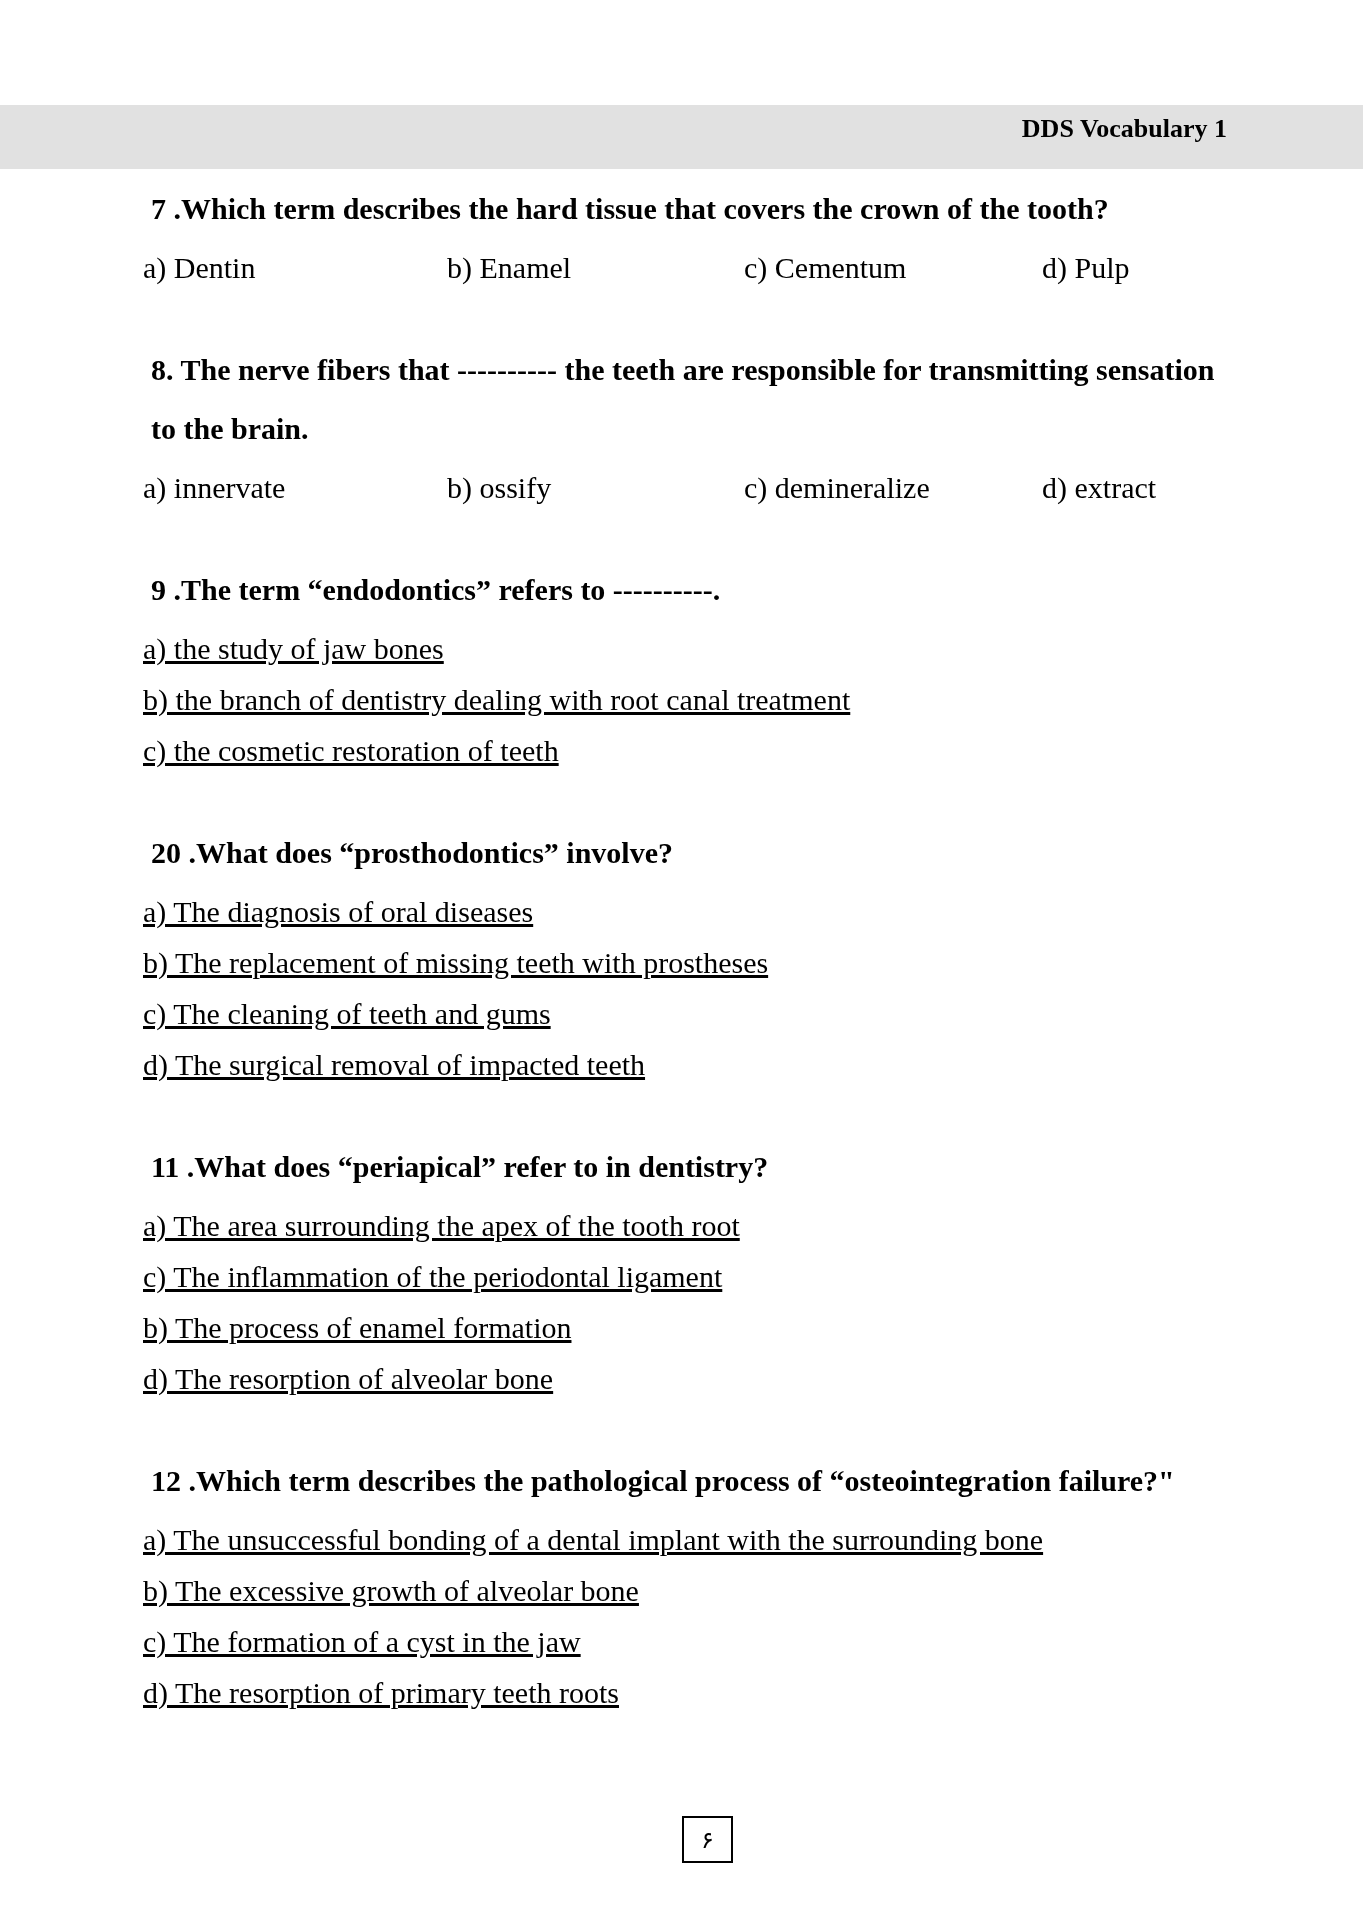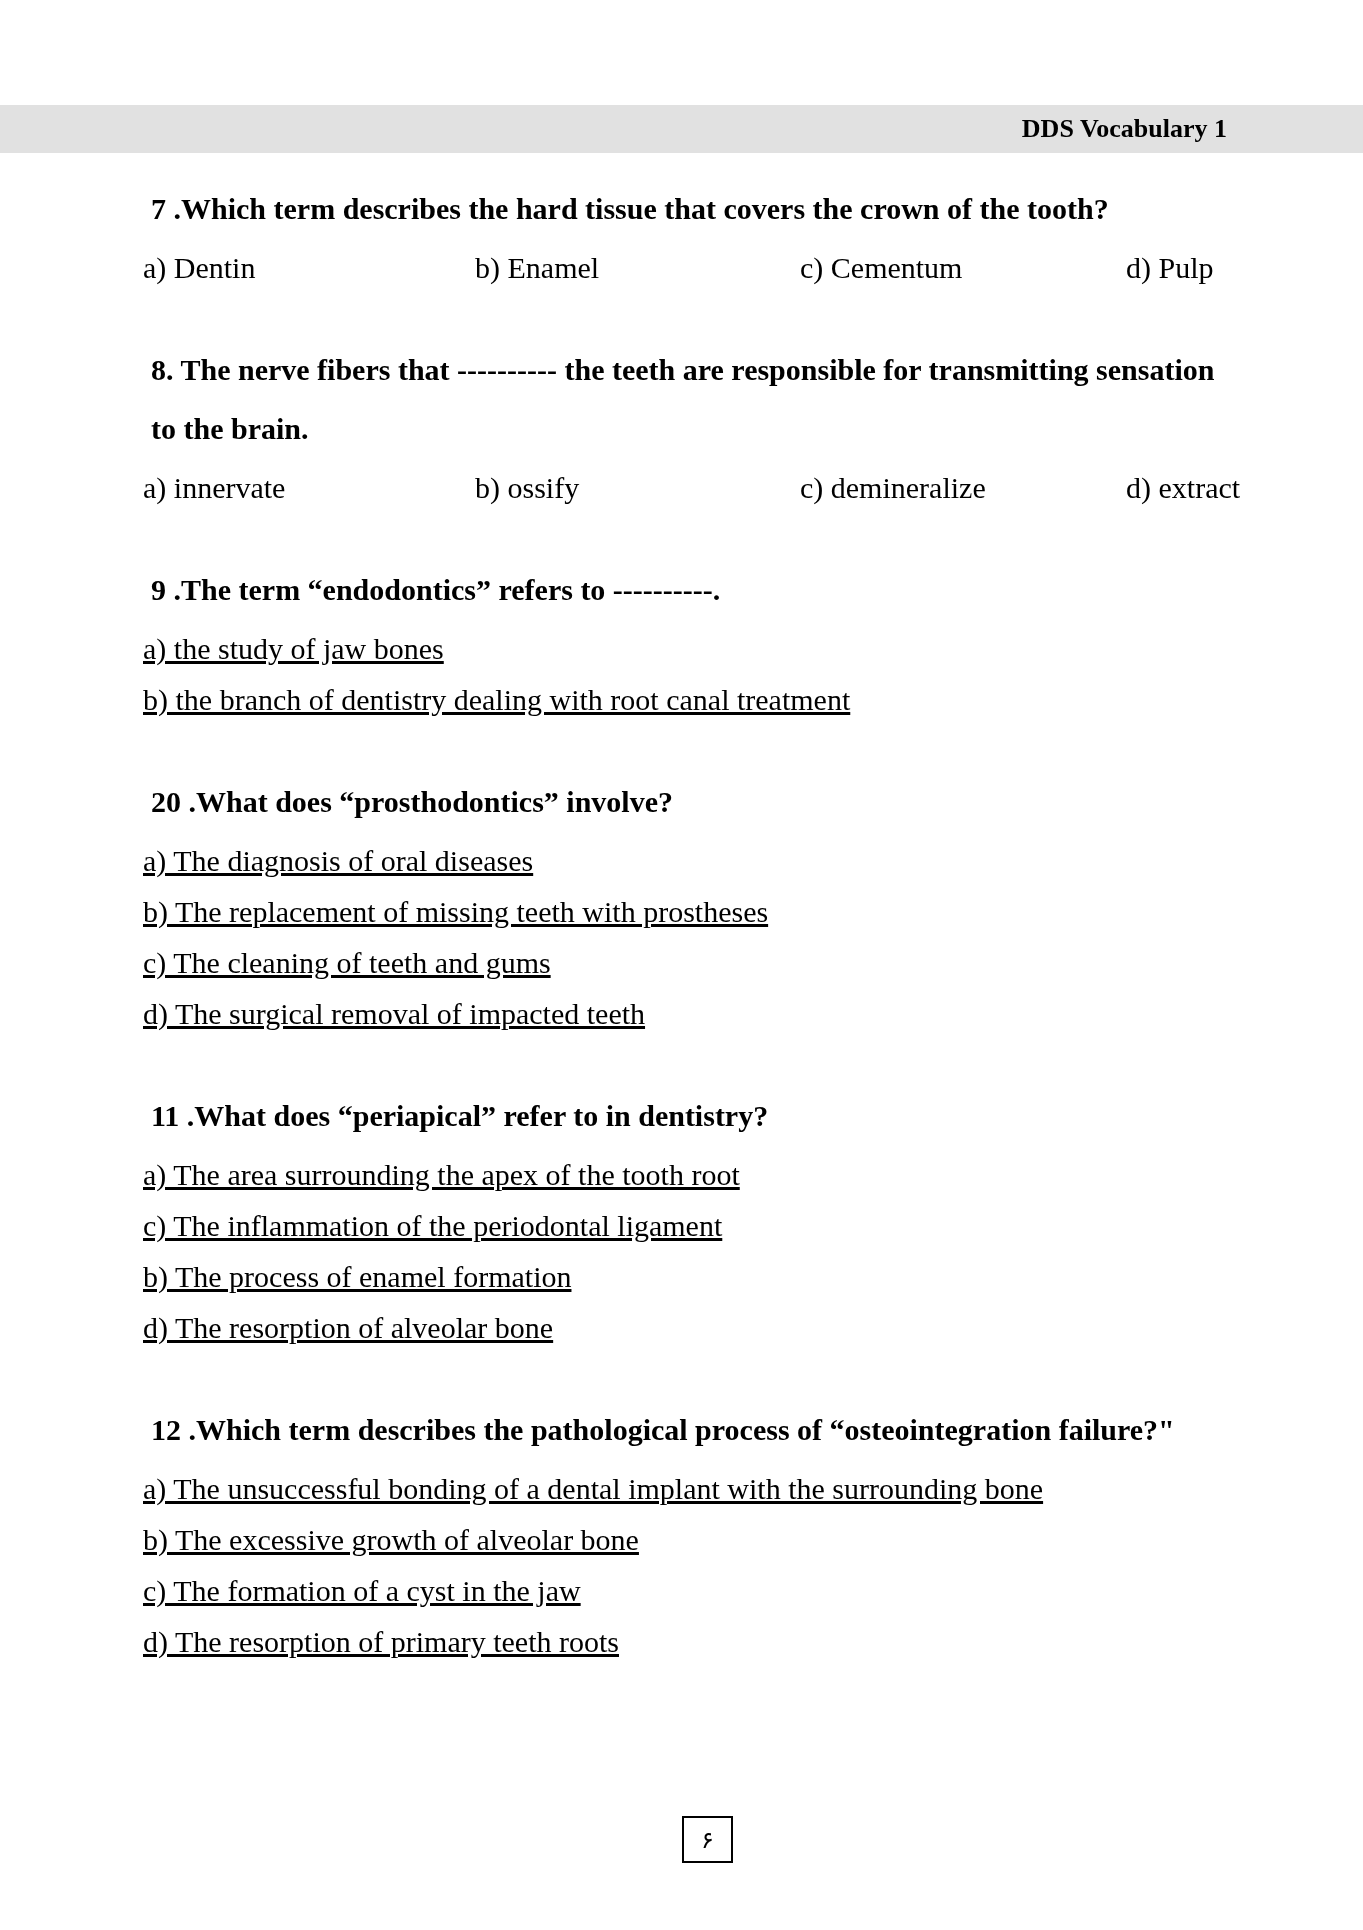--- a/index.html
+++ b/index.html
@@ -14,21 +14,21 @@
     background: #ffffff;
     font-family: "Liberation Serif", serif;
     color: #000000;
     overflow: hidden;
   }
   .header-band {
     position: absolute;
     top: 105px;
     left: 0;
     width: 100%;
-    height: 48px;
+    height: 64px;
     background: #e1e1e1;
   }
   .header-title {
     position: absolute;
     top: 0;
     right: 136px;
     height: 48px;
     line-height: 48px;
     font-size: 26px;
     font-weight: bold;
@@ -53,21 +53,20 @@
   .opt-line {
     margin: 0;
     font-weight: normal;
     white-space: nowrap;
     text-decoration: underline;
   }
   .options-row {
     display: grid;
     grid-template-columns: 304px 297px 298px 1fr;
     line-height: 51px;
-    gap: 28px;
   }
   .options-row span {
     white-space: nowrap;
   }
   .footer-pagebox {
     position: absolute;
     left: 682px;
     top: 1816px;
     width: 51px;
     height: 47px;
@@ -112,20 +111,21 @@
         <span>b) ossify</span>
         <span>c) demineralize</span>
         <span>d) extract</span>
       </div>
     </section>
 
     <section class="question-block">
       <p class="q-line">9 .The term “endodontics” refers to ----------.</p>
       <p class="opt-line">a) the study of jaw bones</p>
       <p class="opt-line">b) the branch of dentistry dealing with root canal treatment</p>
+      <p class="opt-line">c) the cosmetic restoration of teeth</p>
     </section>
 
     <section class="question-block">
       <p class="q-line">20 .What does “prosthodontics” involve?</p>
       <p class="opt-line">a) The diagnosis of oral diseases</p>
       <p class="opt-line">b) The replacement of missing teeth with prostheses</p>
       <p class="opt-line">c) The cleaning of teeth and gums</p>
       <p class="opt-line">d) The surgical removal of impacted teeth</p>
     </section>
 

